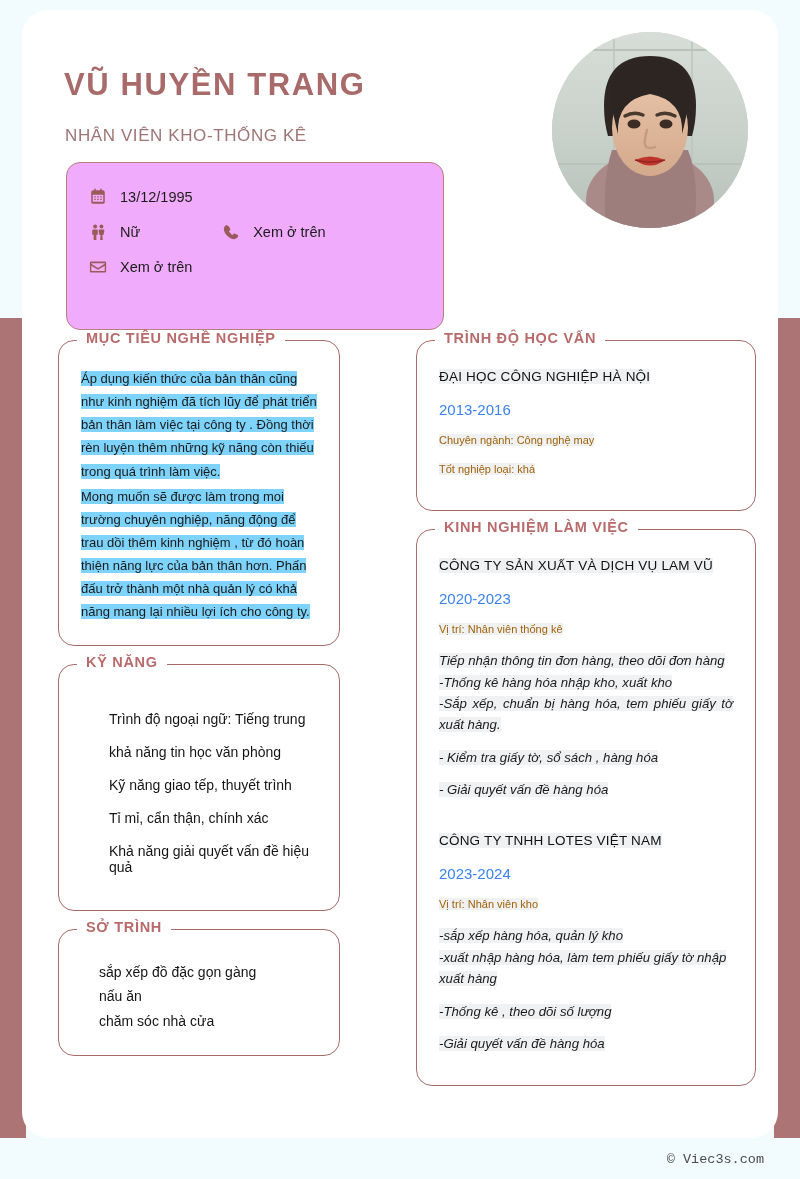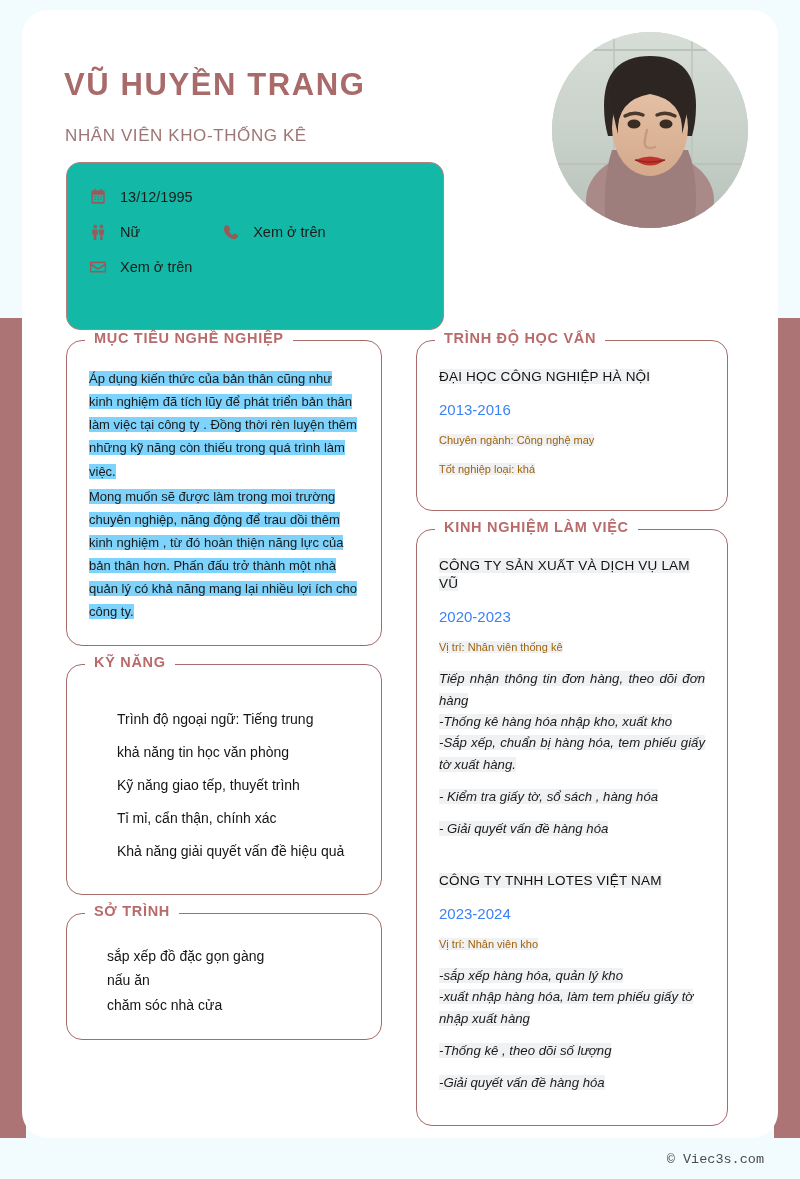--- a/index.html
+++ b/index.html
@@ -73,21 +73,21 @@
   }
   .photo svg { display: block; width: 100%; height: 100%; }
 
   
   .contact-box {
     position: absolute;
     left: 44px;
     top: 152px;
     width: 378px;
     height: 168px;
-    background: #14b8a6;
+    background: #f0abfc;
     border: 1.6px solid #b87f7f;
     border-radius: 14px;
     padding: 16px 20px 0 20px;
   }
   .crow {
     display: flex;
     align-items: center;
     height: 35px;
   }
   .cicon {
@@ -99,29 +99,29 @@
     align-items: center;
     justify-content: center;
   }
   .cicon svg { width: 18px; height: 18px; fill: #9a5a5a; }
   .ctext { font-size: 14.5px; color: #1c1c1c; }
   .crow .col2 { margin-left: 80px; display: flex; align-items: center; }
 
   
   .col-left {
     position: absolute;
-    left: 44px;
+    left: 36px;
     top: 330px;
-    width: 316px;
+    width: 282px;
   }
   .col-right {
     position: absolute;
     left: 394px;
     top: 330px;
-    width: 312px;
+    width: 340px;
   }
 
   
   .card {
     position: relative;
     border: 1.5px solid #a96a6a;
     border-radius: 16px;
     margin-bottom: 18px;
     padding: 26px 22px 20px 22px;
   }

